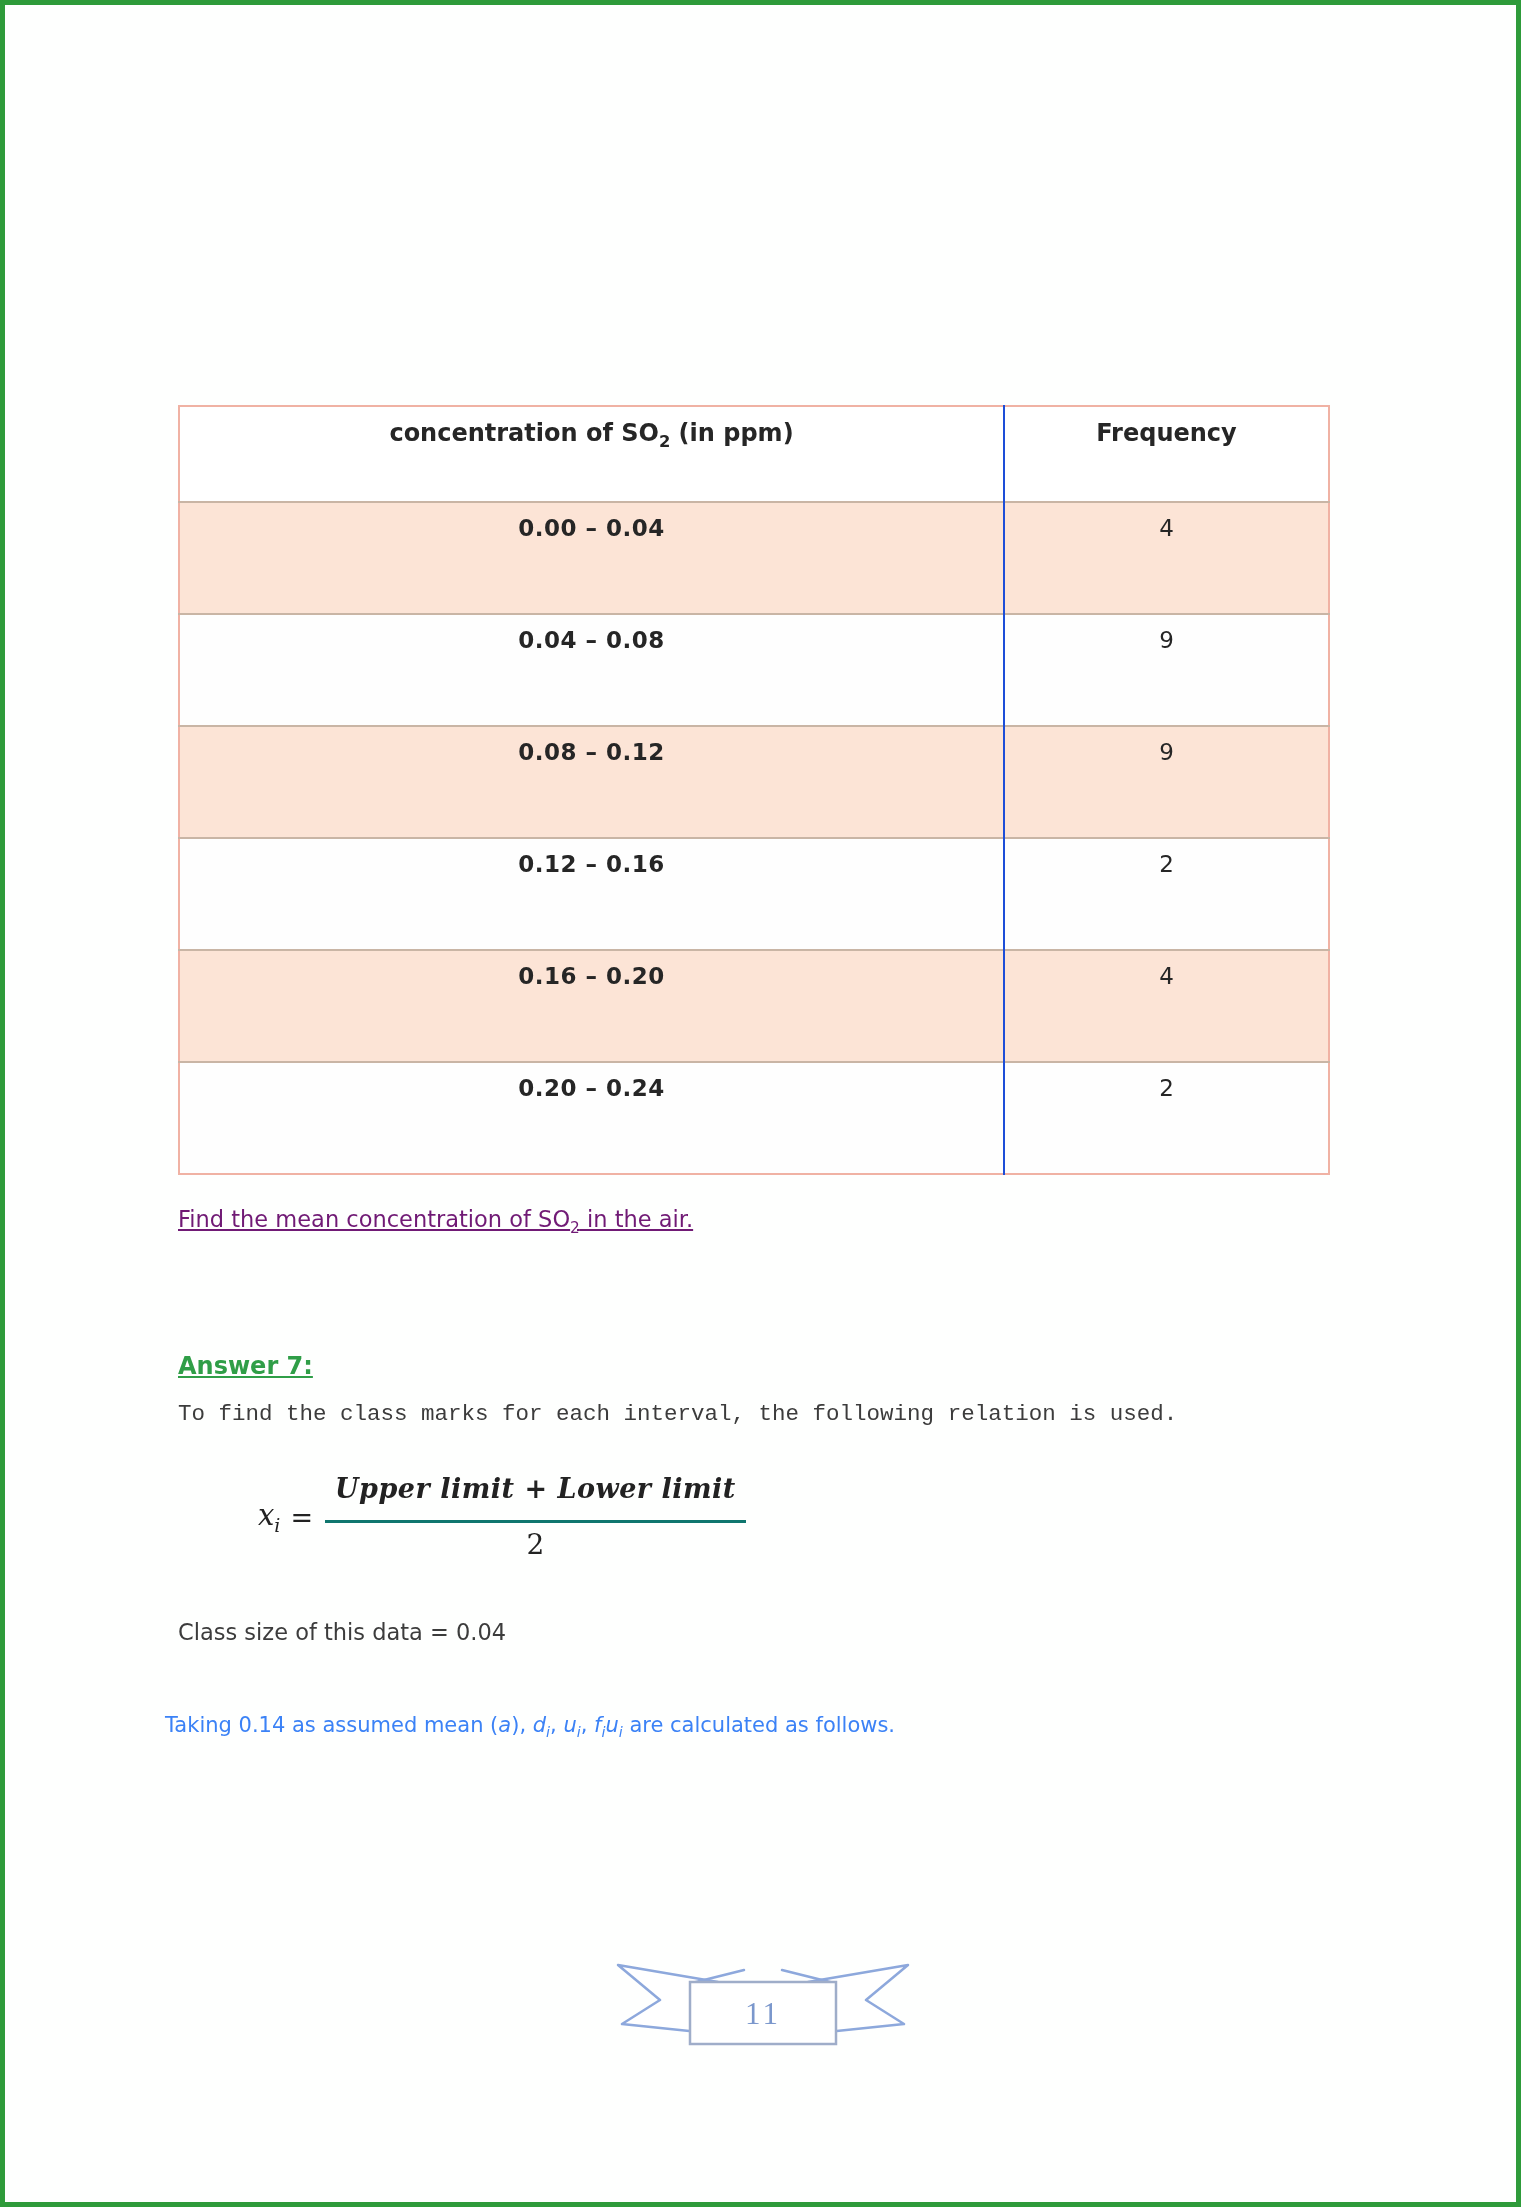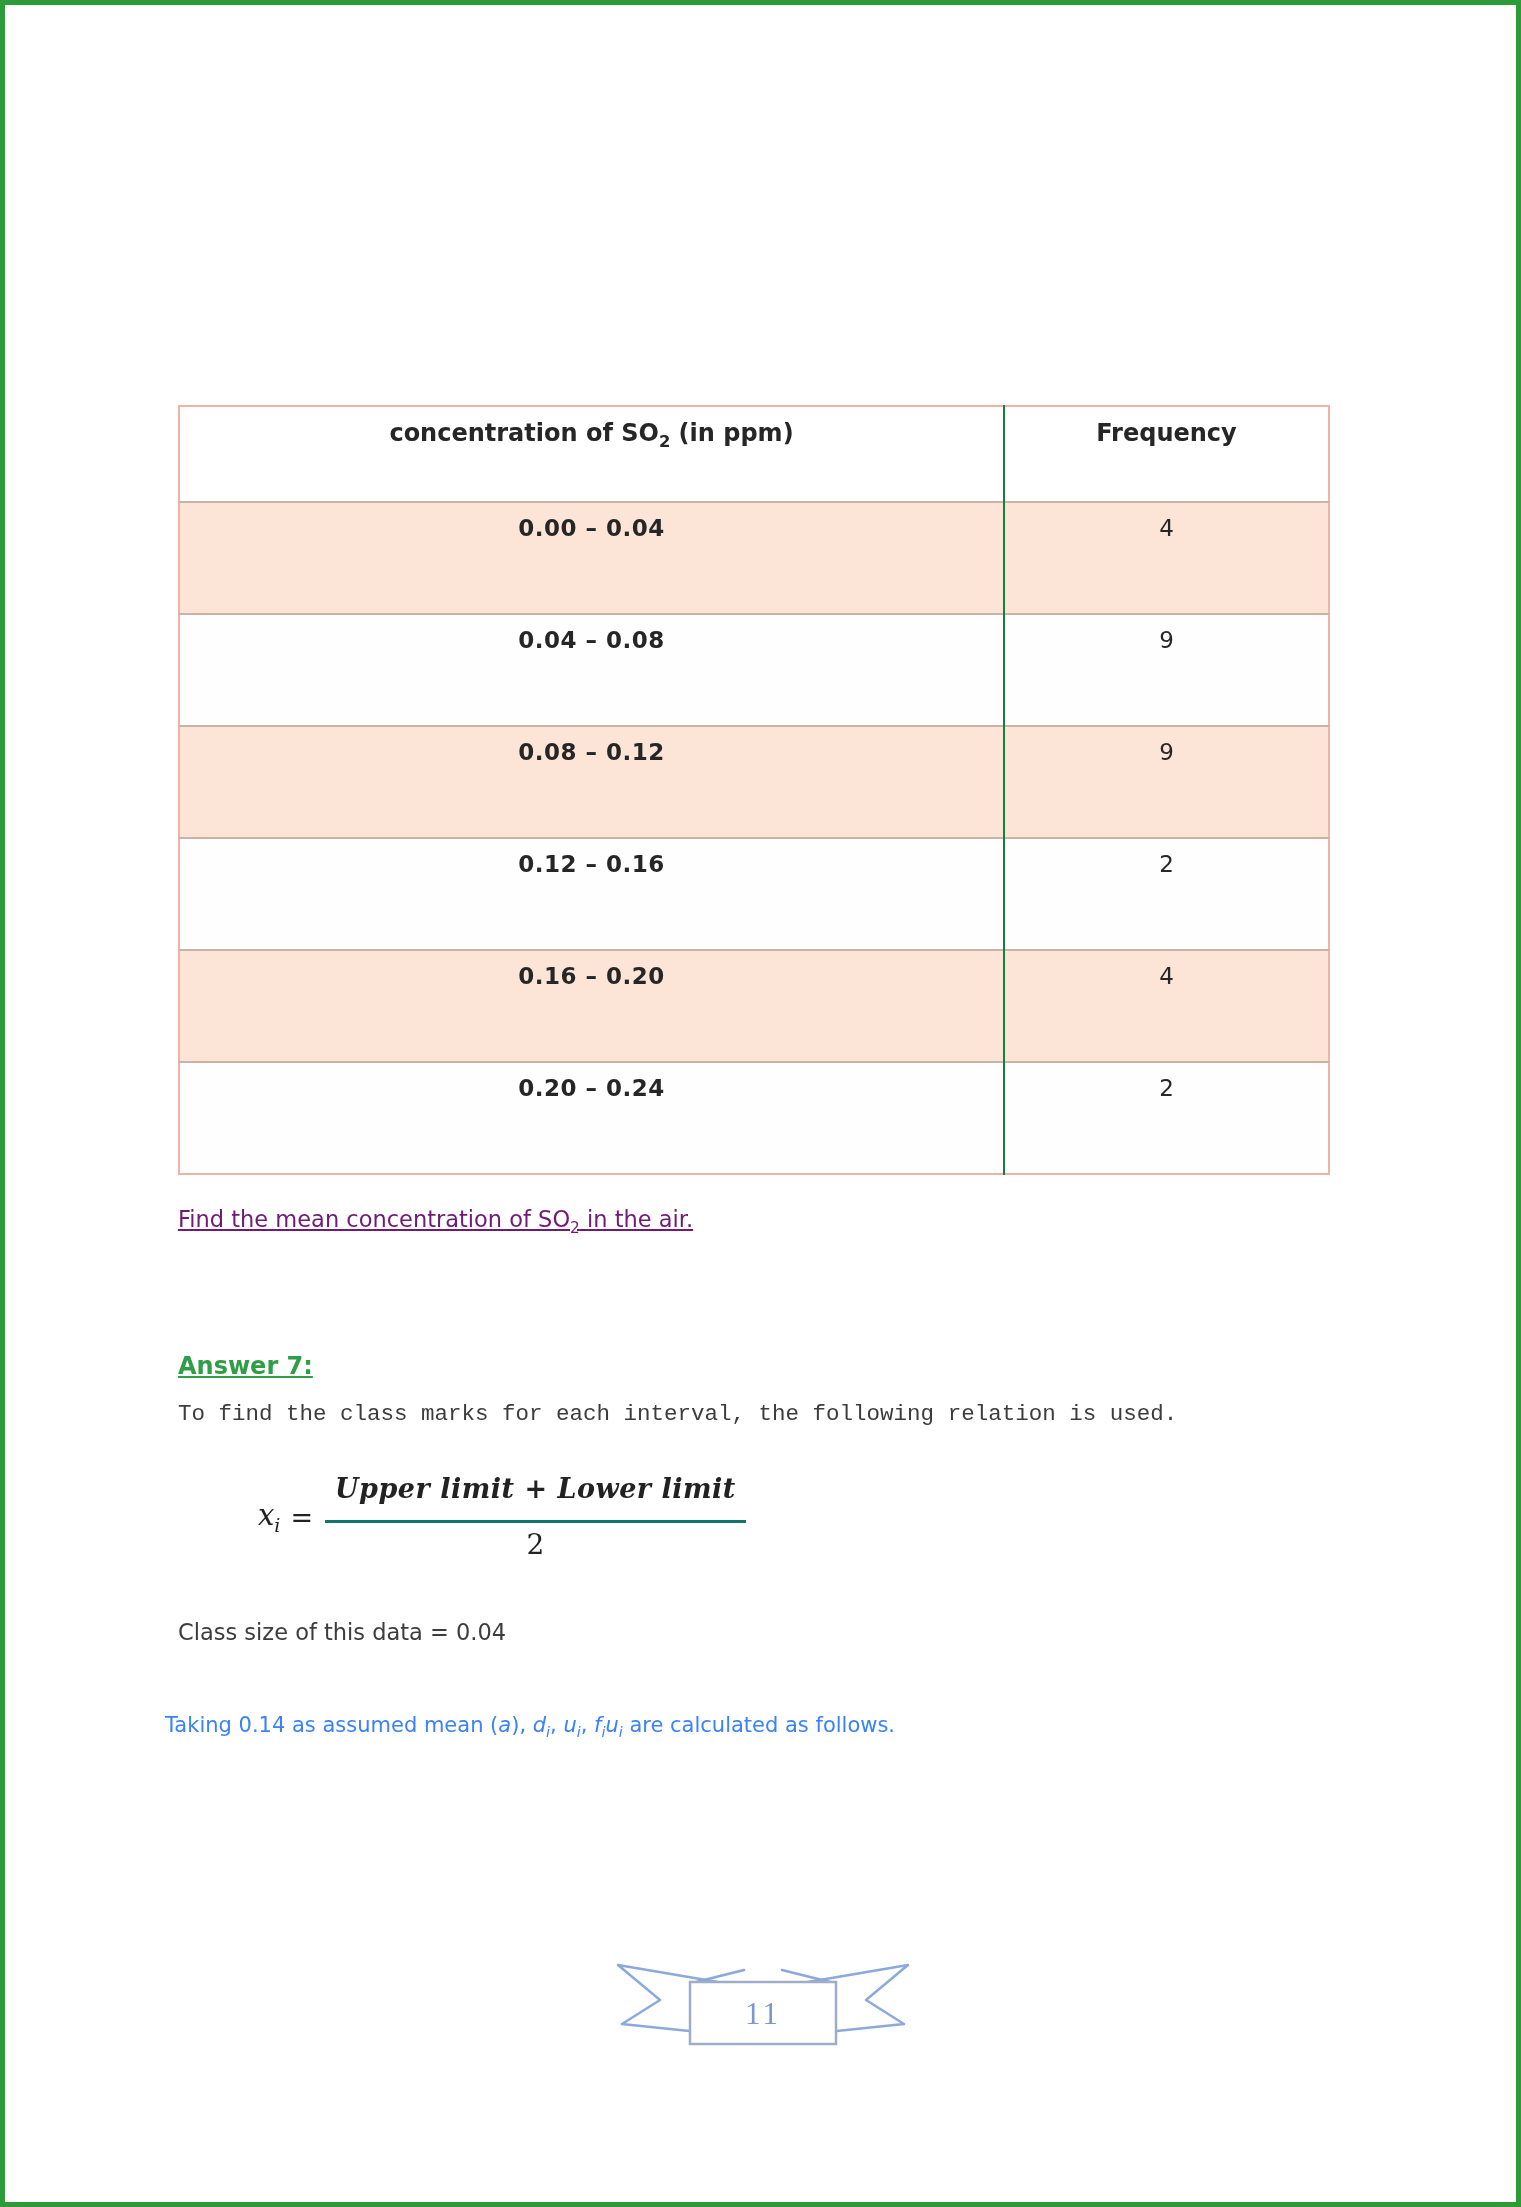--- a/index.html
+++ b/index.html
@@ -38,21 +38,21 @@
   .freq-table thead th {
     height: 96px;
     background: #ffffff;
     font-size: 24px;
     font-weight: bold;
   }
   .freq-table tbody tr { height: 112px; }
   .freq-table tbody tr:nth-child(odd) td { background: #fce4d6; }
   .freq-table tbody tr:nth-child(even) td { background: #fefefe; }
   .freq-table tbody td { border-top: 2px solid #c9b5a5; }
-  .freq-table th + th, .freq-table td + td { border-left: 2px solid #15803d; }
+  .freq-table th + th, .freq-table td + td { border-left: 2px solid #1d4ed8; }
   .freq-table td.interval { font-weight: bold; font-size: 23px; letter-spacing: 0.5px; margin-left: 14px; }
   .freq-table td.freq { font-size: 23px; }
   sub { font-size: 68%; }
 
   
   .caption {
     position: absolute;
     left: 173px;
     top: 1201px;
     font-size: 22.5px;

